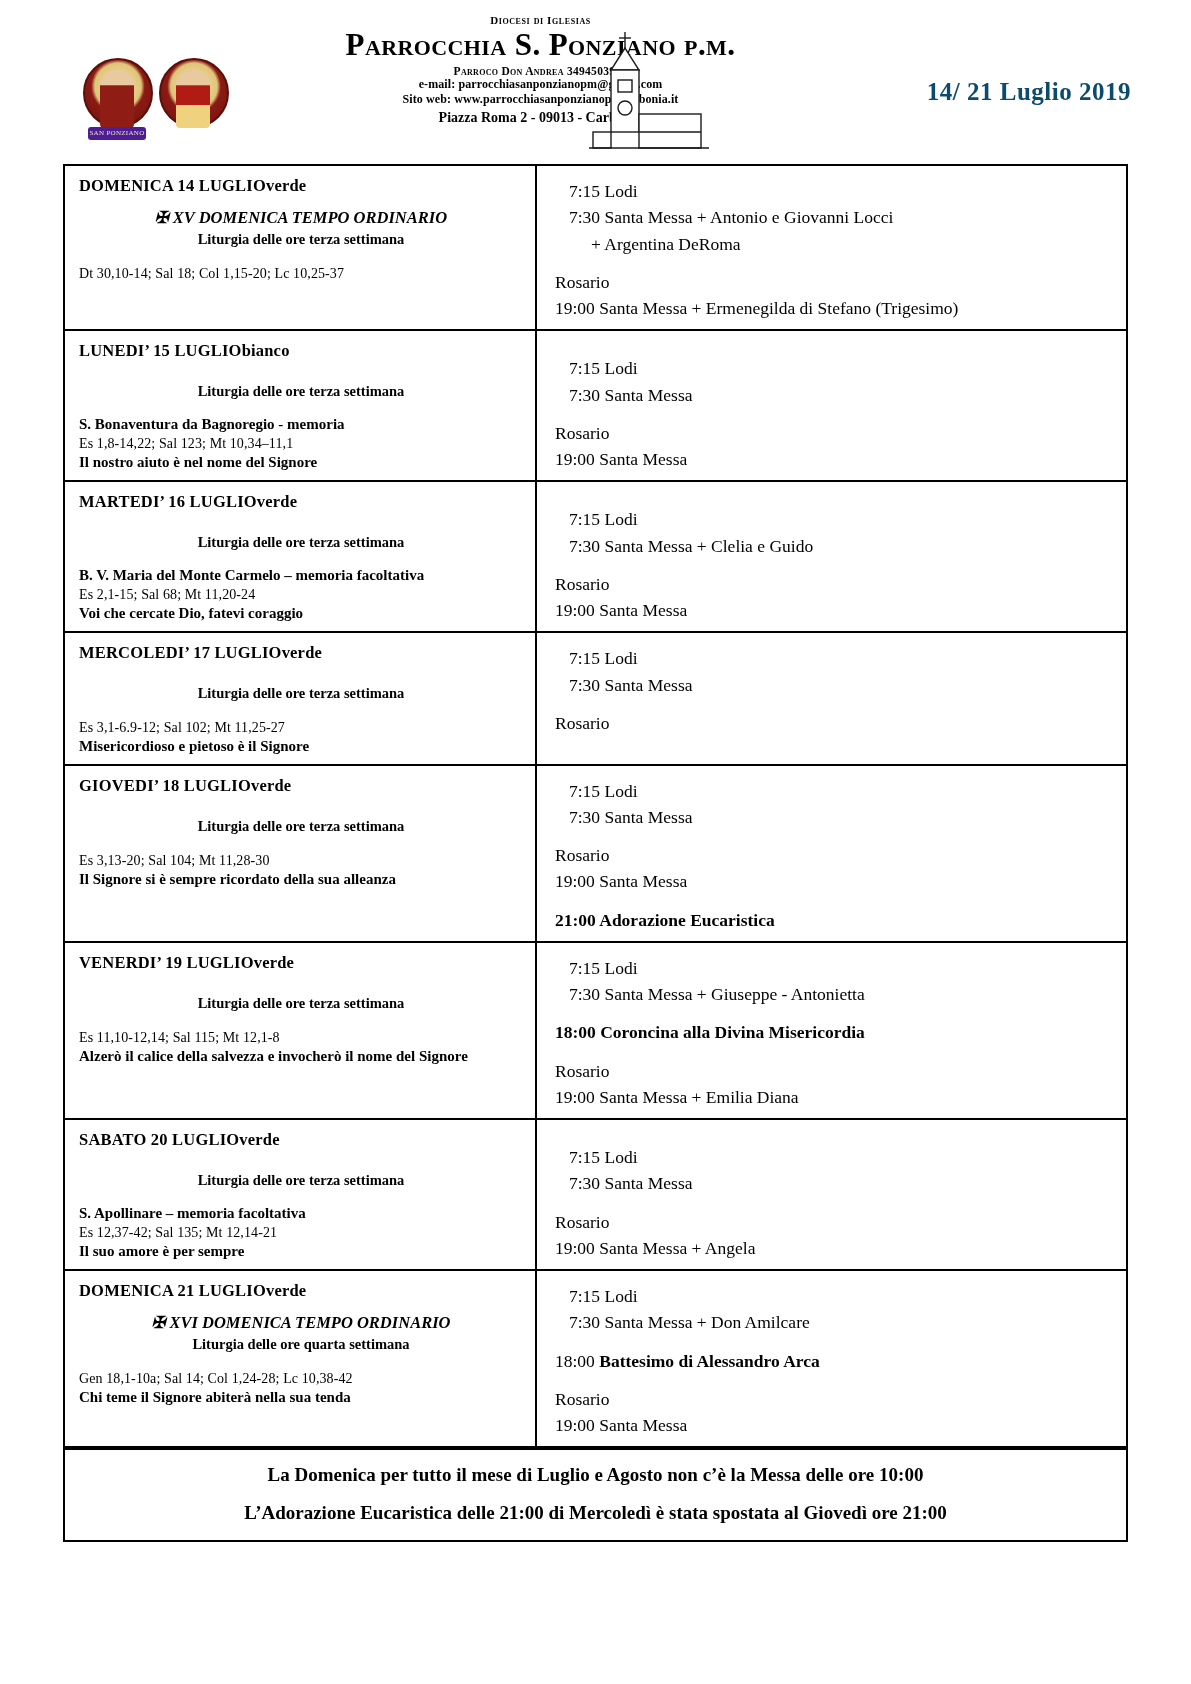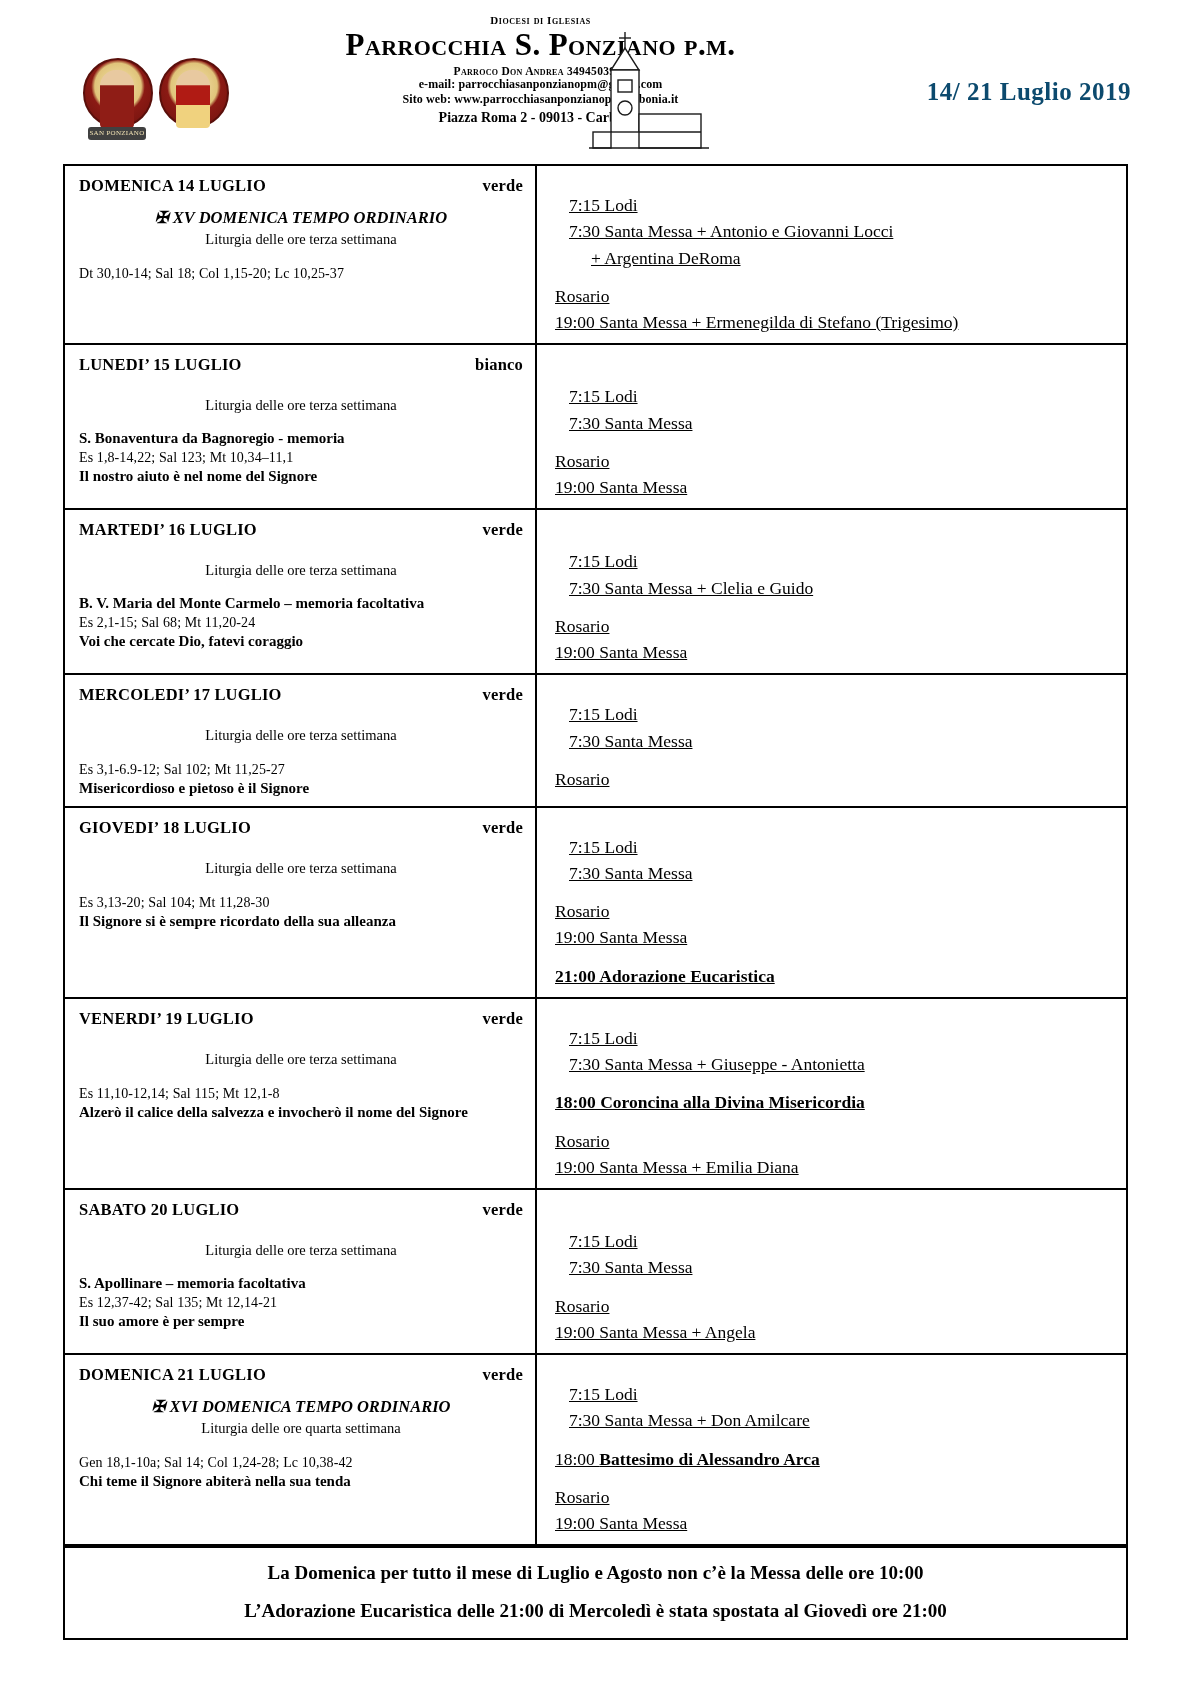--- a/index.html
+++ b/index.html
@@ -51,21 +51,21 @@
     position: absolute;
     left: 18px; top: 14px;
     width: 34px; height: 58px;
     background: linear-gradient(180deg,#e8c9a0 0%, #e8c9a0 26%, #b01b14 27%, #b01b14 60%, #f0d27e 61%, #f0d27e 100%);
     border-radius: 16px 16px 4px 4px;
   }
   .saint .base {
     position: absolute;
     left: 6px; bottom: 2px;
     width: 58px; height: 13px;
-    background: #404040;
+    background: #4c1d95;
     border-radius: 3px;
     color: #f2e2b4;
     font-size: 7px;
     text-align: center;
     line-height: 13px;
     font-family: "Liberation Serif", serif;
     letter-spacing: .3px;
   }
 
   .parish-block {
@@ -136,46 +136,44 @@
     border-bottom: 2px solid #000;
     min-height: 100px;
   }
   .left-cell {
     width: 472px;
     border-right: 2px solid #000;
     padding: 10px 12px 8px 14px;
   }
   .right-cell {
     flex: 1;
-    padding: 26px 12px 8px 18px;
-    text-decoration: underline;
+    padding: 12px 12px 8px 18px;
   }
   .day-head {
     display: flex;
-    justify-content: space-between;
+    justify-content: flex-start;
     align-items: baseline;
     font-weight: bold;
     font-size: 16.5px;
     letter-spacing: .2px;
-    gap: 47px;
   }
   .day-head .color-word {
     font-weight: bold;
     font-size: 16.5px;
   }
   .feast {
     text-align: center;
     font-weight: bold;
     font-style: italic;
     font-size: 16.5px;
     margin-top: 12px;
   }
   .liturgy {
     text-align: center;
-    font-weight: normal;
+    font-weight: bold;
     font-size: 14.5px;
     margin-top: 3px;
   }
   .liturgy.solo { margin-top: 22px; }
   .memoria {
     font-weight: bold;
     font-size: 15px;
     margin-top: 16px;
   }
   .readings {

